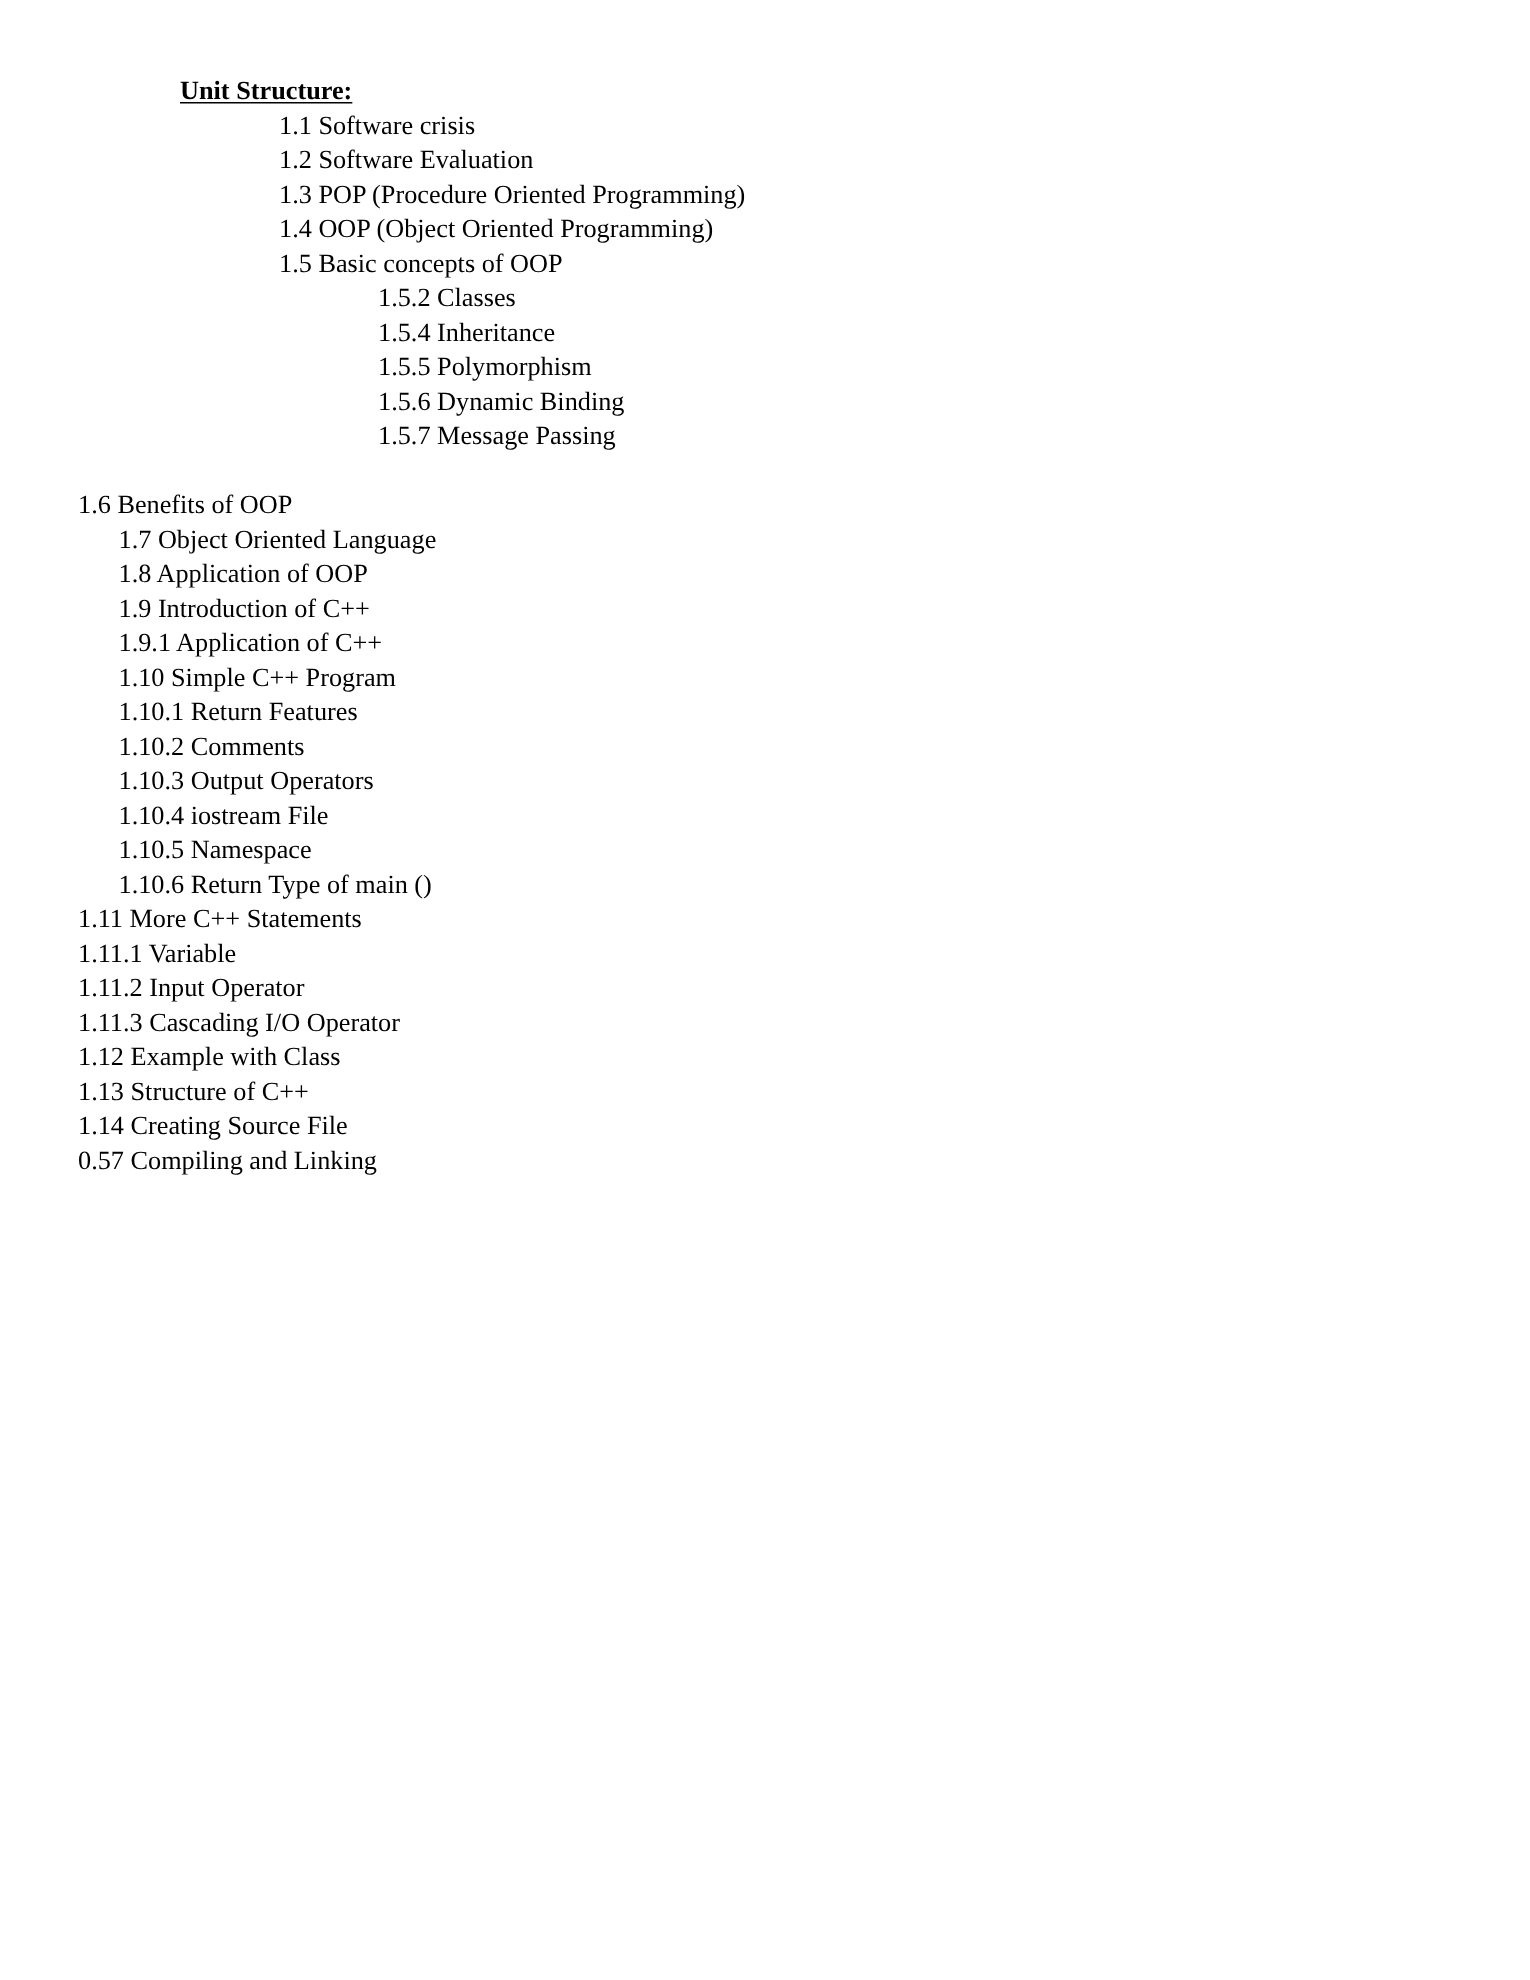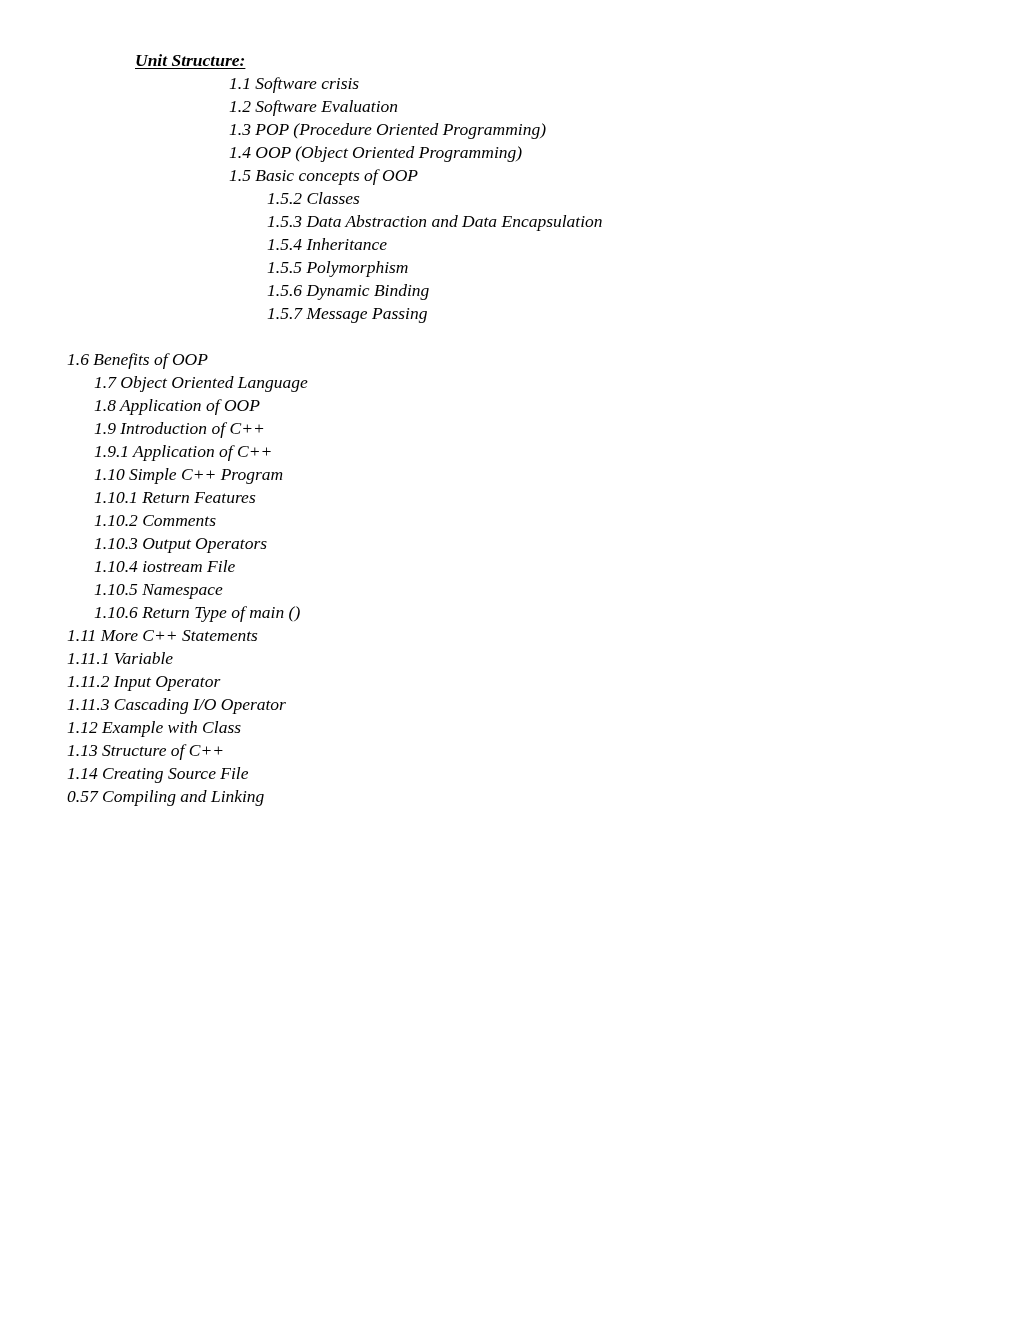--- a/index.html
+++ b/index.html
@@ -18,24 +18,23 @@
     width: 1020px;
     height: 1320px;
     background: #ffffff;
     overflow: hidden;
     box-sizing: border-box;
   }
 
   
   .doc-body {
     position: absolute;
-    left: 15px;
+    left: 0;
     top: 0;
     width: 908px;
-    font-style: italic;
   }
   .toc-title {
     font-size: 17.5px;
     font-weight: bold;
     line-height: 23px;
     text-decoration: underline;
     text-underline-offset: 2px;
     display: inline-block;
     margin: 0;
     padding: 0;
@@ -53,21 +52,21 @@
   .toc-line {
     font-size: 17.5px;
     line-height: 23px;
     white-space: pre;
     margin: 0;
     padding: 0;
   }
   
   .lvl-0 { padding-left: 52px; }   
   .lvl-1 { padding-left: 79px; }   
-  .lvl-2 { padding-left: 186px; margin-left: 28px; }   
+  .lvl-2 { padding-left: 186px; }   
   .lvl-3 { padding-left: 252px; }   
 
   .toc-gap {
     height: 23px;
     line-height: 23px;
     font-size: 17.5px;
   }
 
   
   .footer {
@@ -116,21 +115,20 @@
       <span class="toc-title">Unit Structure:</span>
     </div>
 
     <ul class="toc-list" id="toc-list">
         <li class="toc-line lvl-2">1.1 Software crisis</li>
         <li class="toc-line lvl-2">1.2 Software Evaluation</li>
         <li class="toc-line lvl-2">1.3 POP (Procedure Oriented Programming)</li>
         <li class="toc-line lvl-2">1.4 OOP (Object Oriented Programming)</li>
         <li class="toc-line lvl-2">1.5 Basic concepts of OOP</li>
         <li class="toc-line lvl-3">1.5.2 Classes</li>
-        <li class="toc-line lvl-3">1.5.3 Data Abstraction and Data Encapsulation</li>
         <li class="toc-line lvl-3">1.5.4 Inheritance</li>
         <li class="toc-line lvl-3">1.5.5 Polymorphism</li>
         <li class="toc-line lvl-3">1.5.6 Dynamic Binding</li>
         <li class="toc-line lvl-3">1.5.7 Message Passing</li>
         <li class="toc-gap">&nbsp;</li>
         <li class="toc-line lvl-0">1.6 Benefits of OOP</li>
         <li class="toc-line lvl-1">1.7 Object Oriented Language</li>
         <li class="toc-line lvl-1">1.8 Application of OOP</li>
         <li class="toc-line lvl-1">1.9 Introduction of C++</li>
         <li class="toc-line lvl-1">1.9.1 Application of C++</li>

